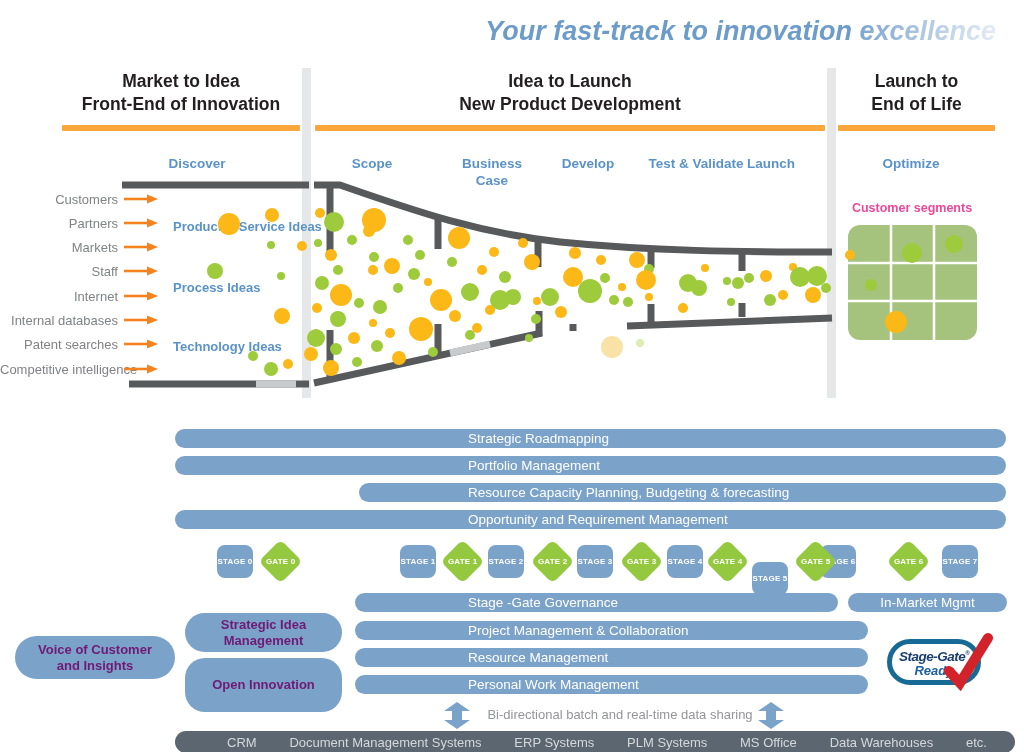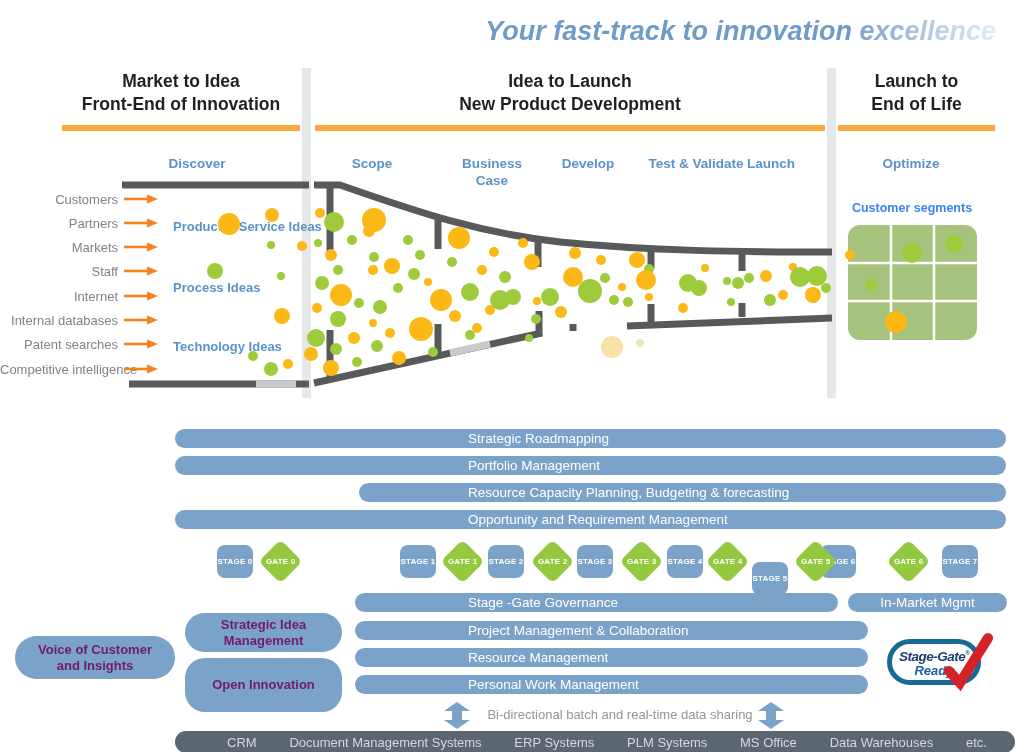--- a/index.html
+++ b/index.html
@@ -16,21 +16,21 @@
   .phase .rule{height:6px;background:#FAA83C;margin-top:9px;border-radius:1px;}
   .vdiv{position:absolute;top:68px;width:9px;height:330px;background:#E6E7E8;}
   
   .stage-label{position:absolute;width:96px;text-align:center;color:#5B93C8;
          font-weight:bold;font-size:13.5px;line-height:17px;z-index:2;}
   .idea-label{position:absolute;left:173px;color:#5B93C8;font-weight:bold;
          font-size:13px;z-index:2;white-space:nowrap;}
   .source-label{position:absolute;left:0;width:118px;text-align:right;color:#808285;
          font-size:13px;z-index:2;white-space:nowrap;}
   .seg-caption{position:absolute;left:846px;top:201px;width:132px;text-align:center;
-         color:#3b82f6;font-size:12.5px;font-weight:bold;z-index:2;}
+         color:#ec4899;font-size:12.5px;font-weight:bold;z-index:2;}
   
   .overlay{position:absolute;left:0;top:0;z-index:3;pointer-events:none;}
   
   .bar{position:absolute;height:19px;background:#7BA2C9;border-radius:10px;color:#fff;
        font-size:13.5px;display:flex;align-items:center;box-sizing:border-box;white-space:nowrap;}
   .bar.centered{justify-content:center;}
   
   .stage-badge{position:absolute;width:36px;height:33px;background:#7BA2C9;border-radius:8px;
        color:#fff;font-size:8px;font-weight:bold;letter-spacing:.2px;
        display:flex;align-items:center;justify-content:center;}

